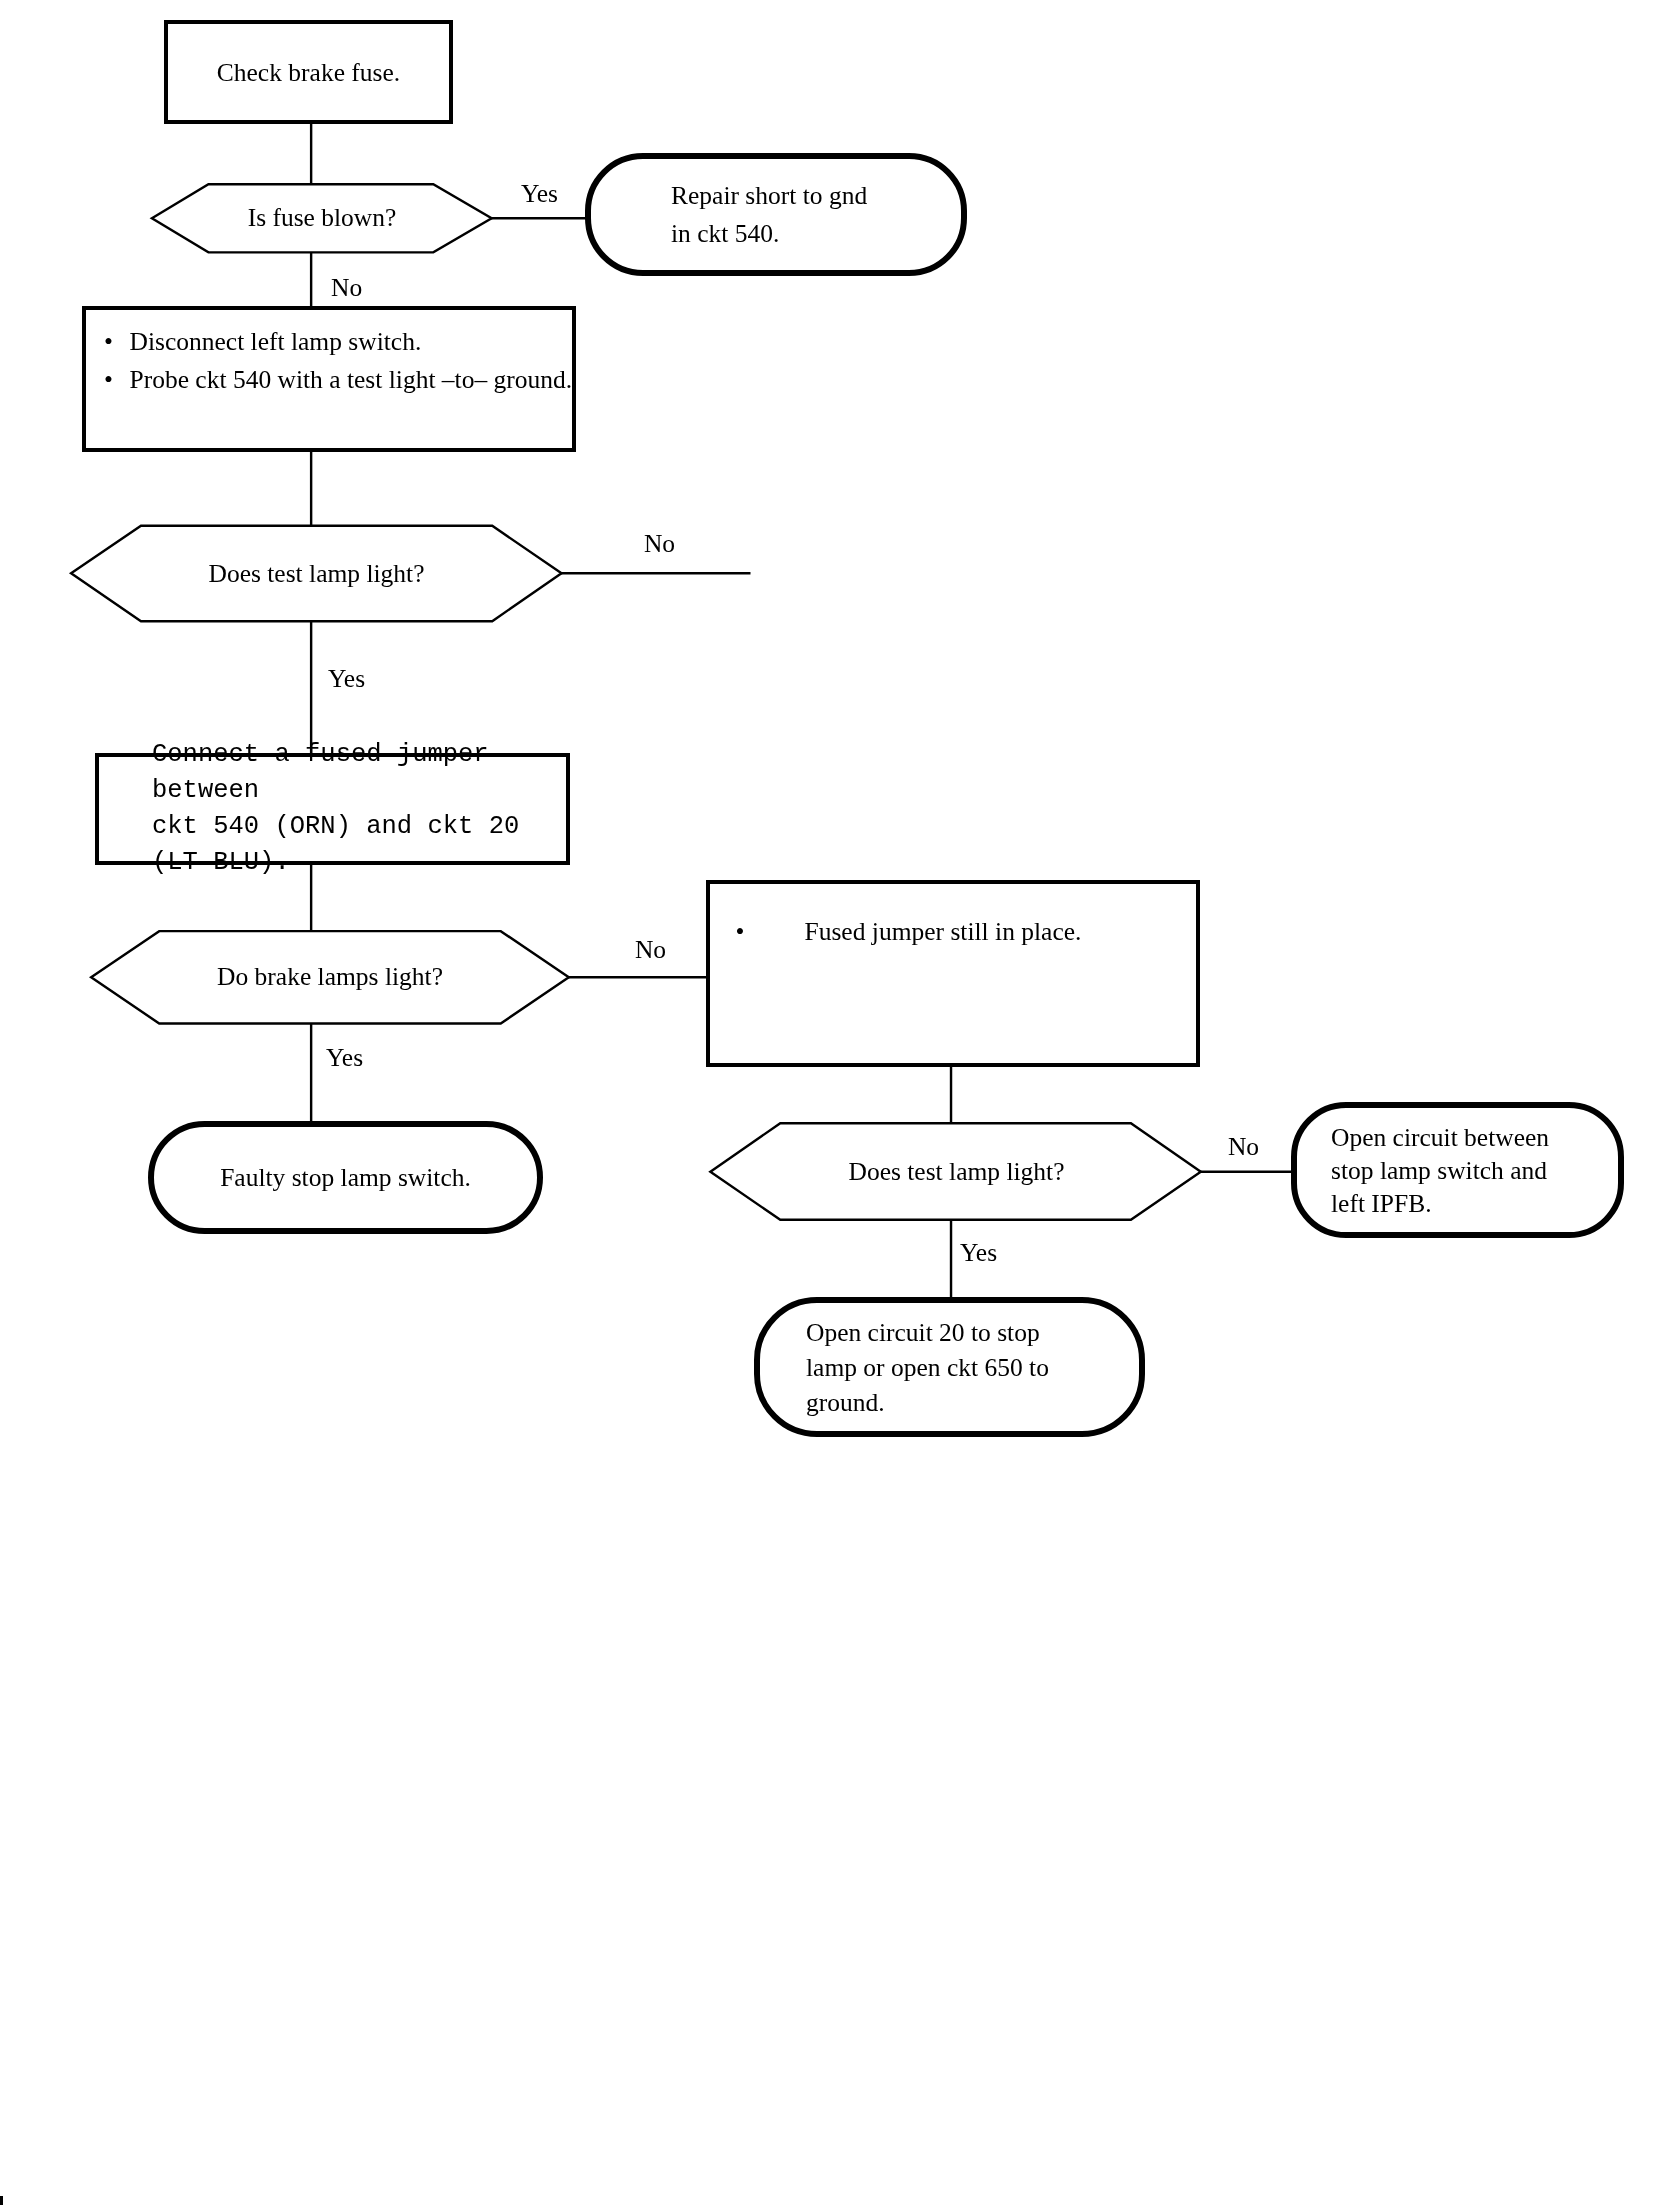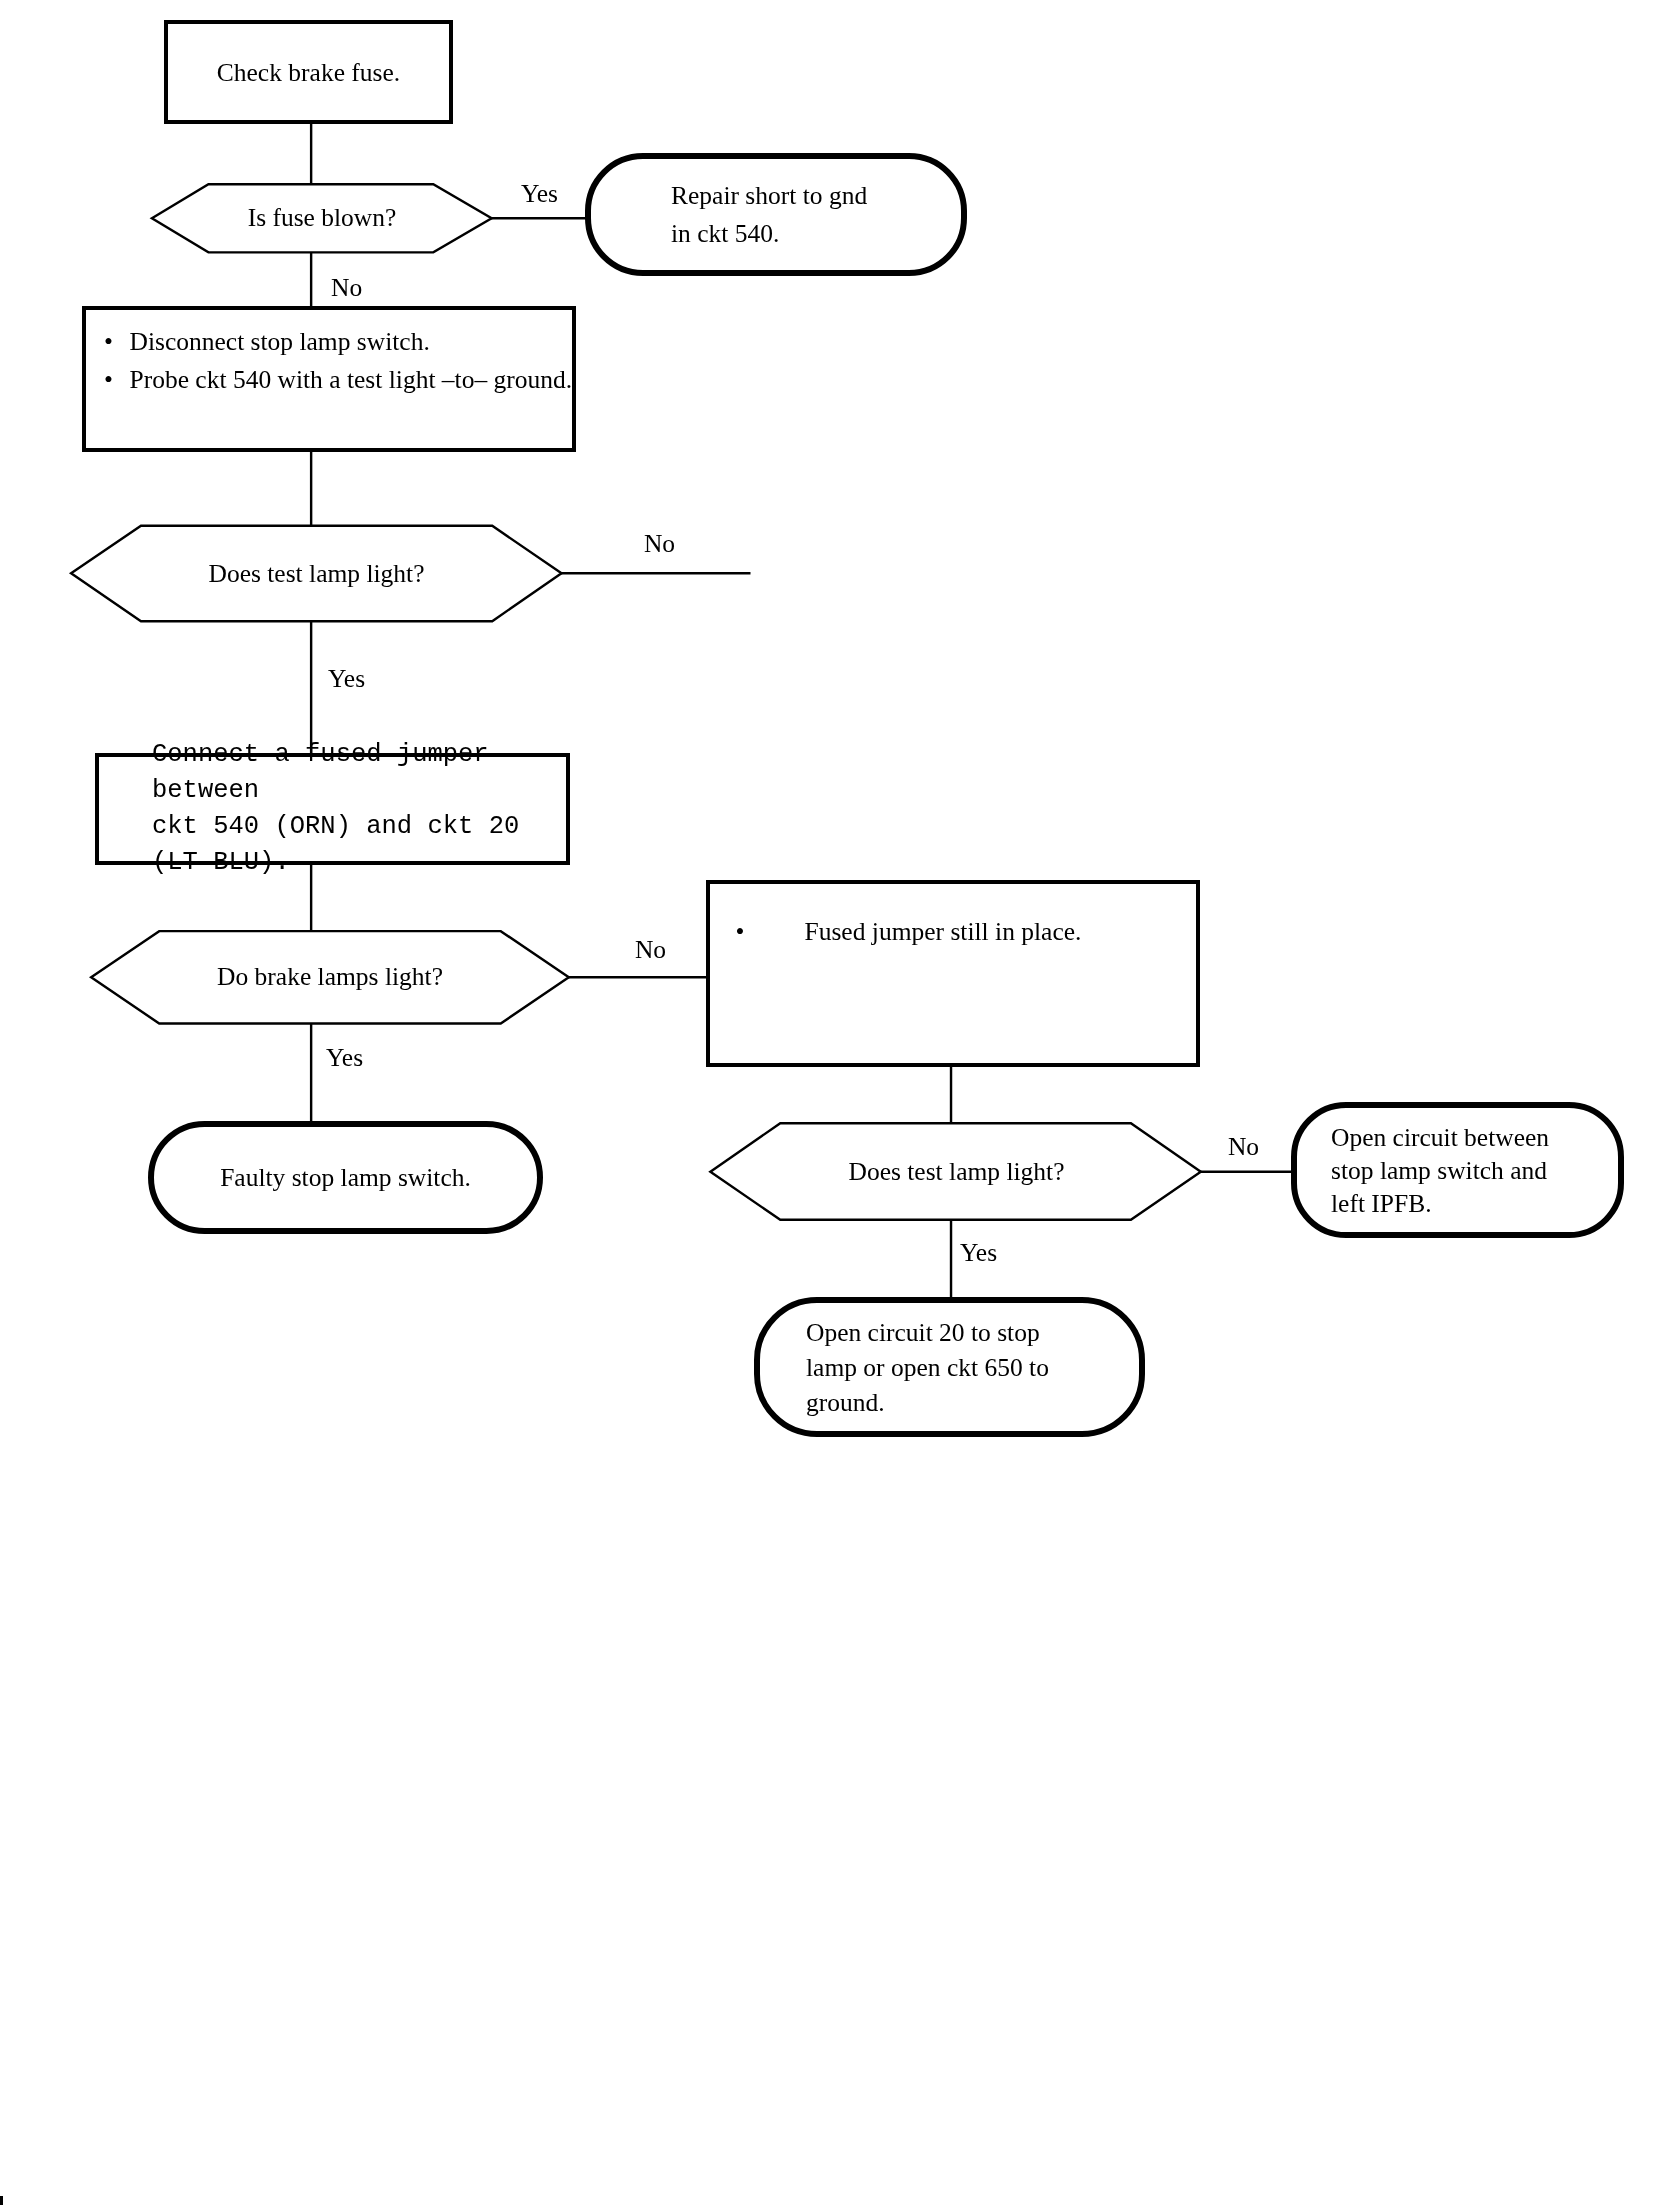--- a/index.html
+++ b/index.html
@@ -55,21 +55,21 @@
       <polygon points="1169,1928 1284,1848 1861,1848 1976,1928 1861,2007 1284,2007"></polygon>
     </g>
   </svg>
 
   <div class="node process" style="left:164px;top:20px;width:289px;height:104px;">
     <div class="label center">Check brake fuse.</div>
   </div>
 
   <div class="node process b1" style="left:82px;top:306px;width:494px;height:146px;justify-content:flex-start;">
     <ul class="bullets">
-      <li>Disconnect stop lamp switch.</li>
+      <li>Disconnect left lamp switch.</li>
       <li class="nowrap">Probe ckt 540 with a test light –to– ground.</li>
     </ul>
   </div>
 
   <div class="node process" style="left:95px;top:753px;width:475px;height:112px;padding-left:53px;font-family:Liberation Mono, monospace;">
     <div class="label" style="line-height:36px;">Connect a fused jumper between
 ckt 540 (ORN) and ckt 20 (LT BLU).</div>
   </div>
 
   <div class="node process b2" style="left:706px;top:880px;width:494px;height:187px;justify-content:flex-start;">

